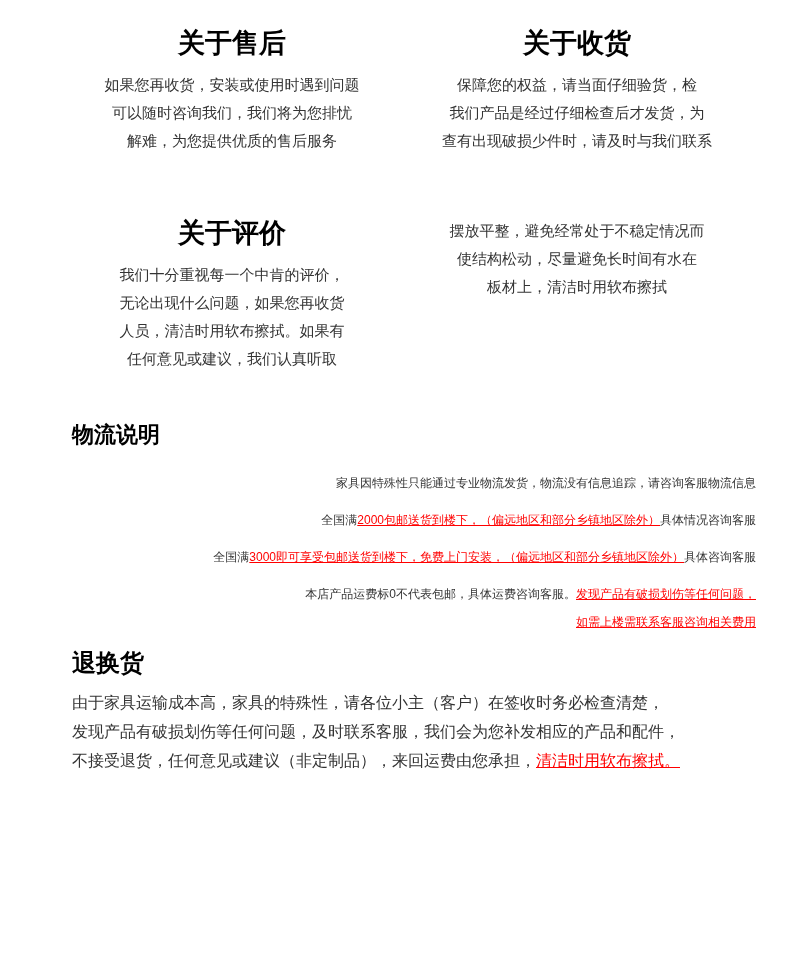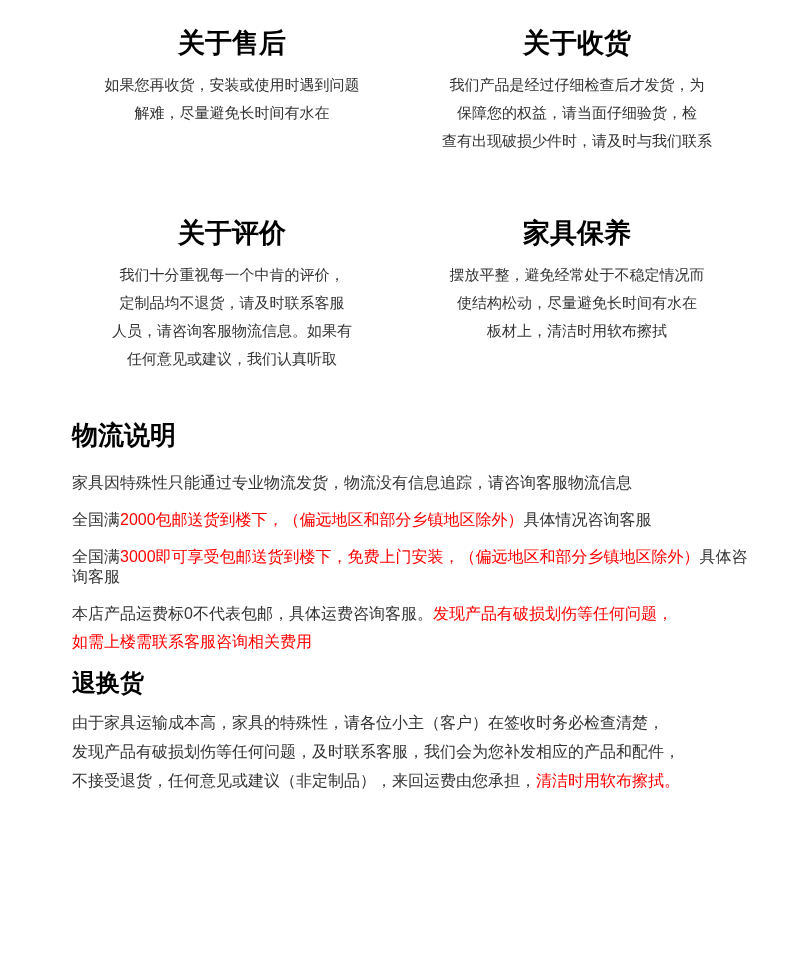--- a/index.html
+++ b/index.html
@@ -35,74 +35,75 @@
     color: var(--body, #333333);
   }
   
   .block { margin-left: 72px; margin-right: 14px; }
   .block-title {
     font-weight: bold;
     color: var(--heading, #000000);
   }
   .logistics { margin-top: 47px; }
   .logistics .block-title {
-    font-size: 26px;
+    font-size: 22px;
     line-height: 30px;
     margin-bottom: 23px;
   }
   .bline {
-    font-size: 16px;
+    font-size: 12px;
     line-height: 20px;
     margin-bottom: 17px;
     color: var(--body, #333333);
+    text-align: right;
   }
   .bline.cont { margin-top: -9px; }
   .returns { margin-top: 8px; }
   .returns .block-title {
     font-size: 24px;
     line-height: 28px;
     margin-bottom: 11px;
   }
   .rline {
     font-size: 16px;
     line-height: 29px;
     color: var(--body, #333333);
   }
-  .red { color: var(--red, #ff0000); }
+  .red { color: var(--red, #ff0000); text-decoration: underline; }
 </style>
 </head>
 <body>
 
 <div class="page">
 
   <div class="info-grid">
 
     <section class="info-card">
       <h2>关于售后</h2>
       <div class="line">如果您再收货，安装或使用时遇到问题</div>
-      <div class="line">解难，尽量避免长时间有水在</div>
+      <div class="line">可以随时咨询我们，我们将为您排忧</div>
+      <div class="line">解难，为您提供优质的售后服务</div>
     </section>
 
     <section class="info-card">
       <h2>关于收货</h2>
+      <div class="line">保障您的权益，请当面仔细验货，检</div>
       <div class="line">我们产品是经过仔细检查后才发货，为</div>
-      <div class="line">保障您的权益，请当面仔细验货，检</div>
       <div class="line">查有出现破损少件时，请及时与我们联系</div>
     </section>
 
     <section class="info-card">
       <h2>关于评价</h2>
       <div class="line">我们十分重视每一个中肯的评价，</div>
-      <div class="line">定制品均不退货，请及时联系客服</div>
-      <div class="line">人员，请咨询客服物流信息。如果有</div>
+      <div class="line">无论出现什么问题，如果您再收货</div>
+      <div class="line">人员，清洁时用软布擦拭。如果有</div>
       <div class="line">任何意见或建议，我们认真听取</div>
     </section>
 
     <section class="info-card">
-      <h2>家具保养</h2>
       <div class="line">摆放平整，避免经常处于不稳定情况而</div>
       <div class="line">使结构松动，尽量避免长时间有水在</div>
       <div class="line">板材上，清洁时用软布擦拭</div>
     </section>
 
   </div>
 
   <section class="block logistics">
     <h1 class="block-title">物流说明</h1>
     <div class="bline"><span>家具因特殊性只能通过专业物流发货，物流没有信息追踪，请咨询客服物流信息</span></div>

